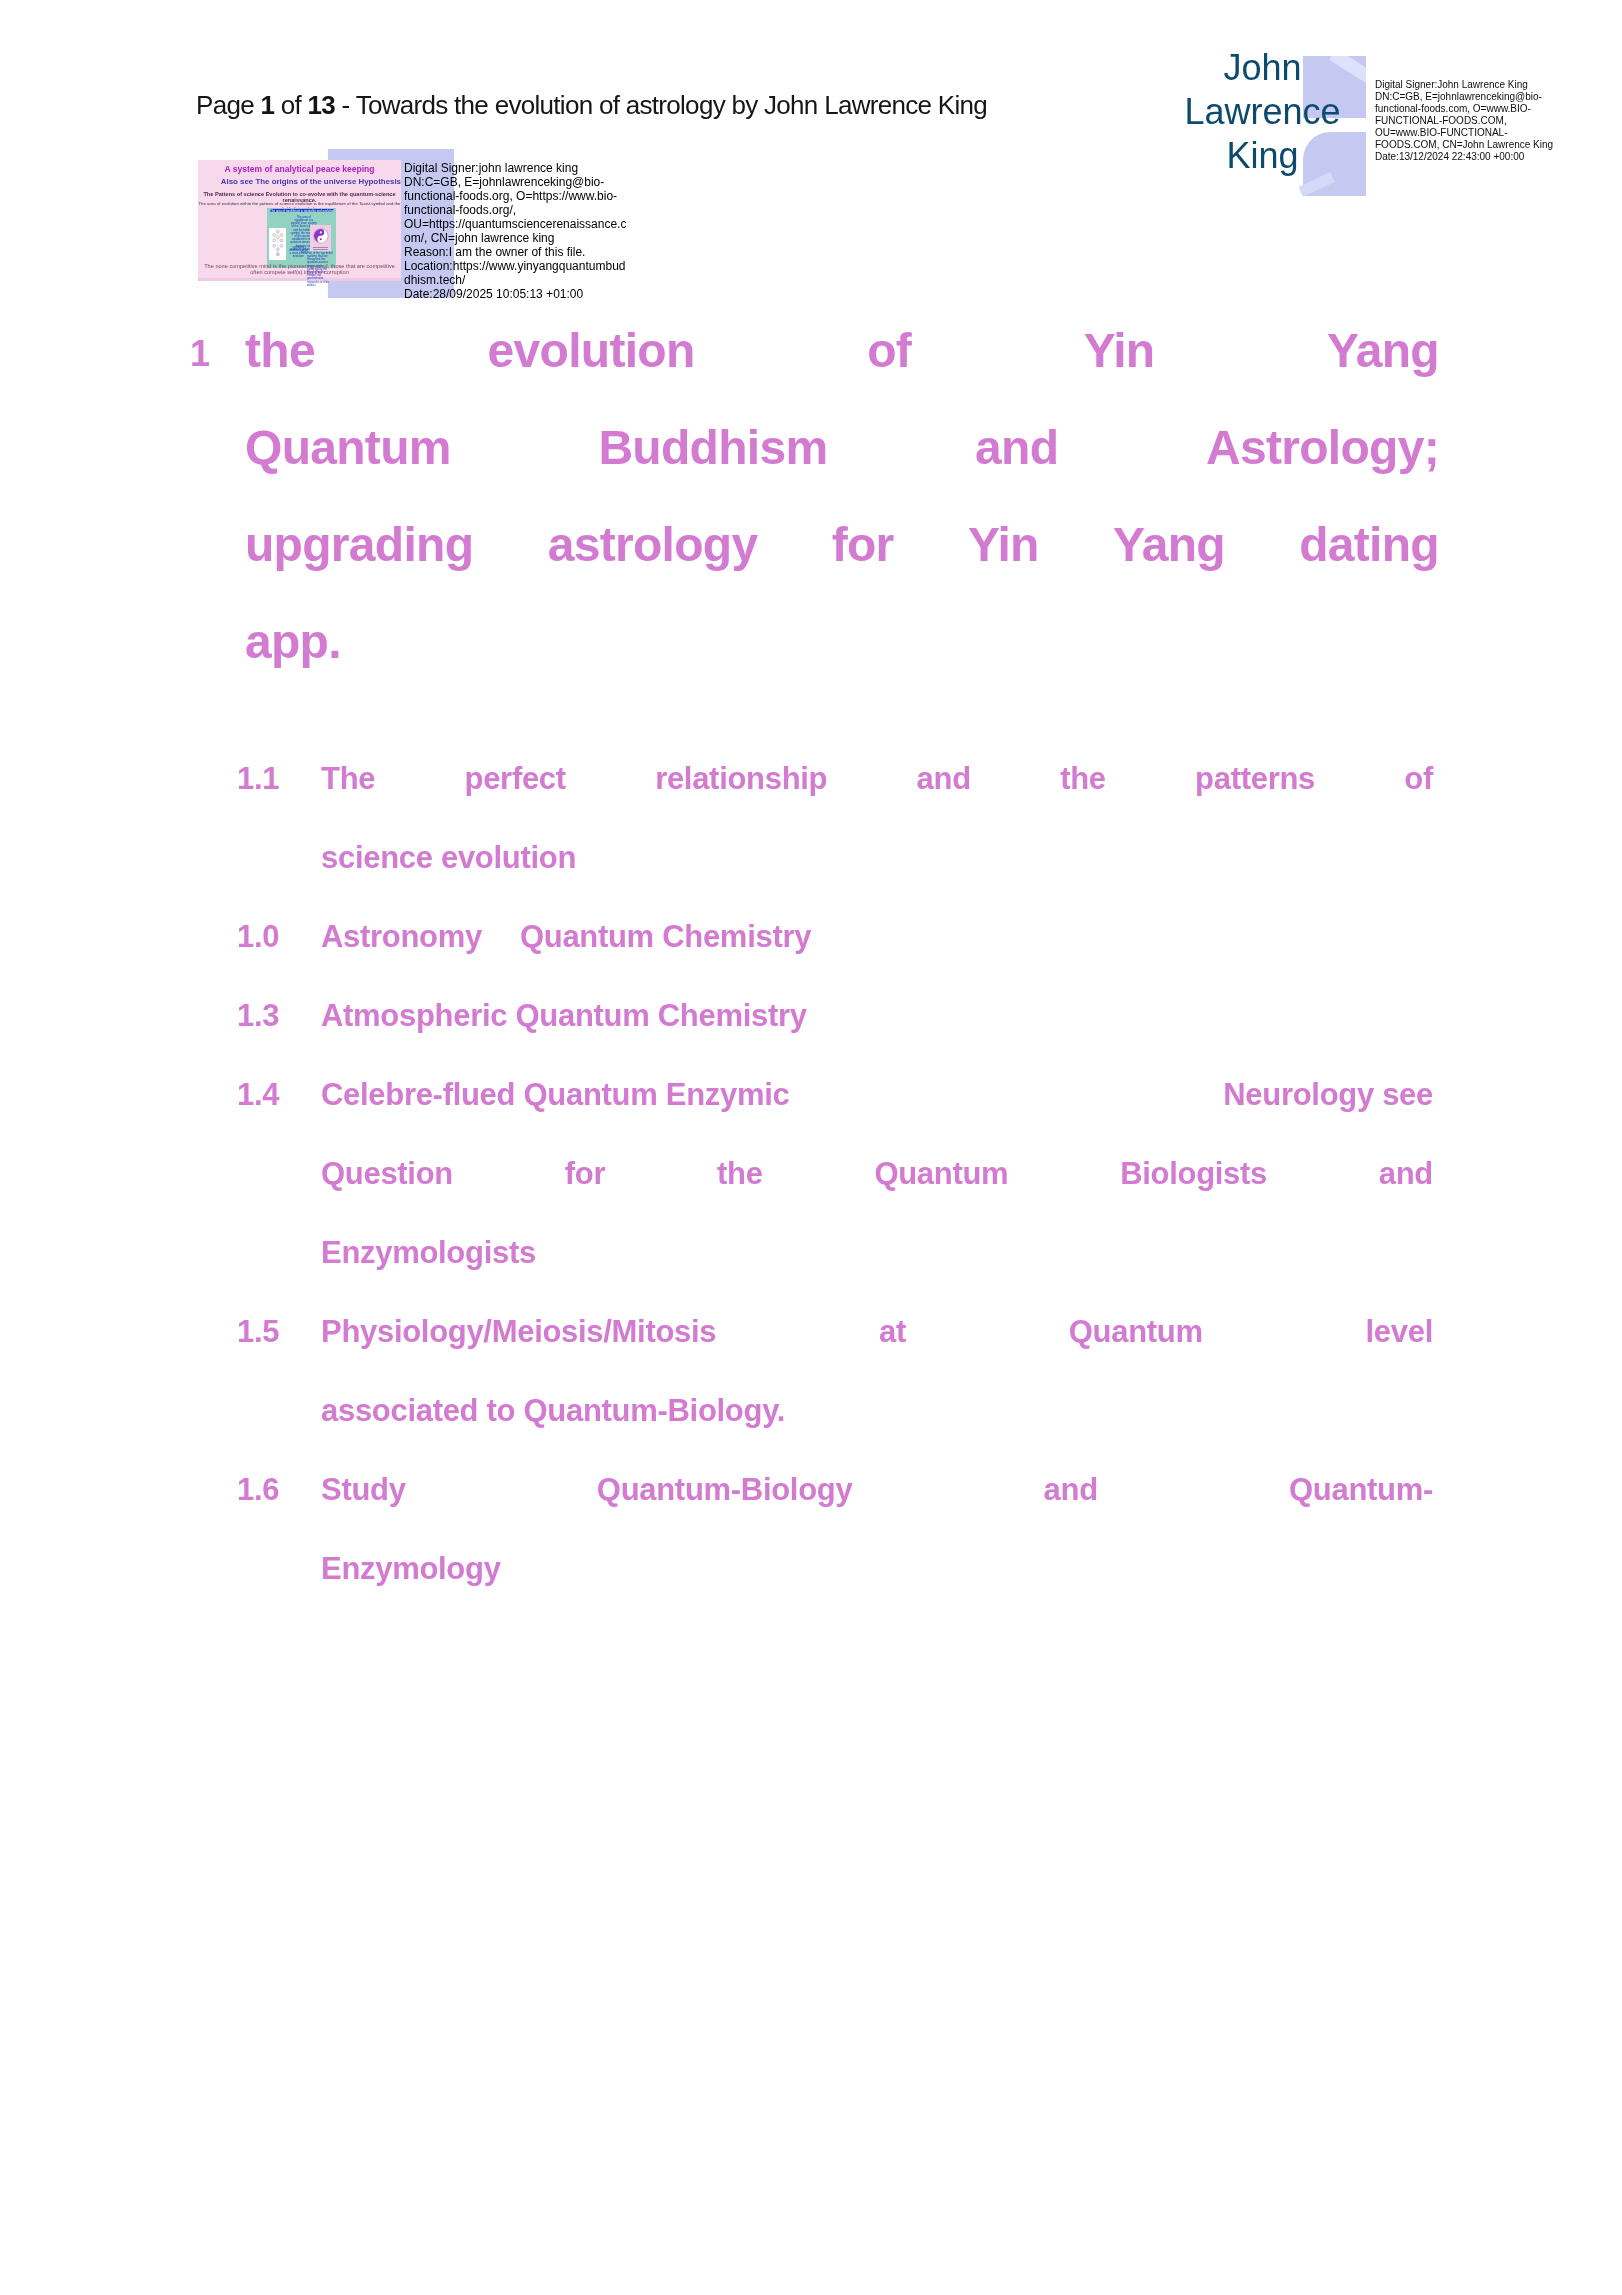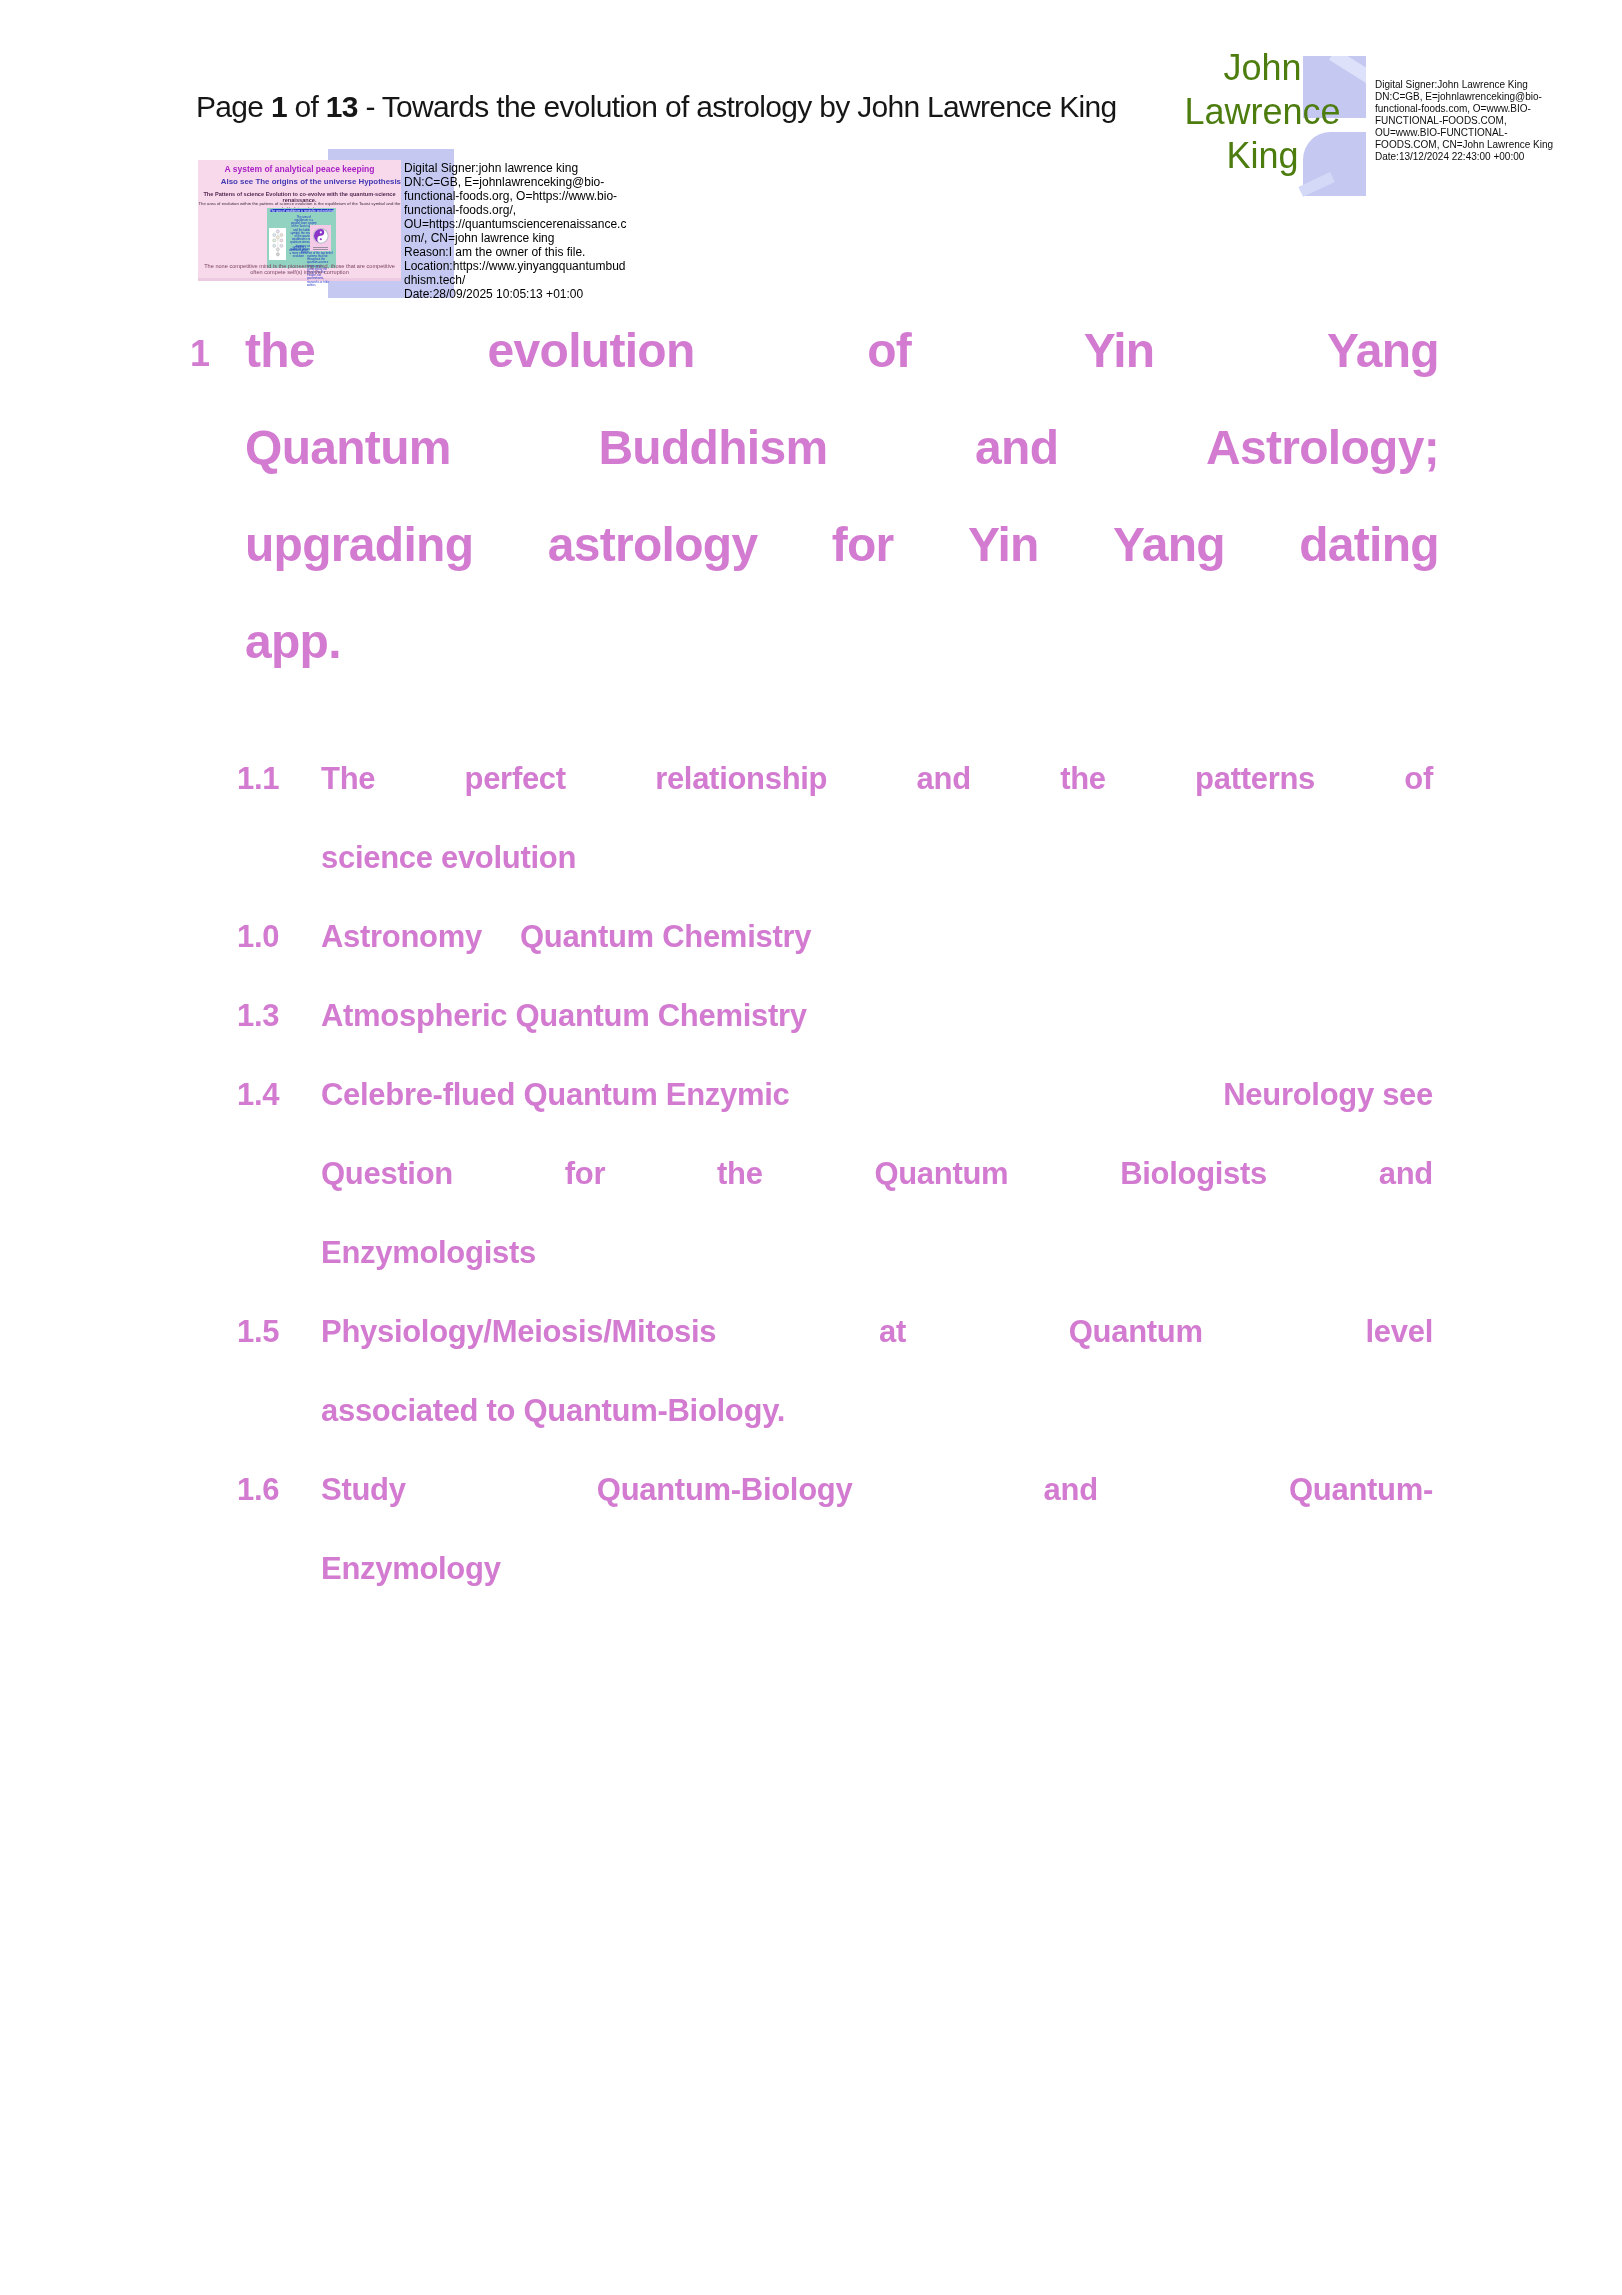--- a/index.html
+++ b/index.html
@@ -1,20 +1,20 @@
 <!DOCTYPE html>
 <html style="font-size:10.5px"><head>
 <meta charset="utf-8">
 <style>
   html,body{margin:0;padding:0;background:#e8e8e8;}
   .page{position:relative;width:1622px;height:2295px;background:#ffffff;overflow:hidden;
         font-family:"Liberation Sans","DejaVu Sans",sans-serif;color:#1a1a1a;}
 
   
-  .doc-header{position:absolute;left:196px;top:90px;font-size:30px;letter-spacing:-0.7px;
+  .doc-header{position:absolute;left:196px;top:90px;font-size:26px;letter-spacing:-0.7px;
               color:#161616;white-space:nowrap;}
   .doc-header b{font-weight:700;}
 
   
   .band-left{position:absolute;left:328px;top:149px;width:126px;height:149px;background:var(--periwinkle,#c5c9f1);}
   .stamp{position:absolute;left:198px;top:160px;width:203px;height:118px;background:var(--stamp-pink,#f8d9ec);
          border-bottom:3.9px solid #eec9e2;}
   .stamp-title{position:absolute;left:0;top:3.9px;width:100%;text-align:center;font-size:8.5px;font-weight:700;
                color:var(--magenta,#a920c5);}
   .stamp-subtitle{position:absolute;left:0;top:17px;width:100%;text-align:right;font-size:7.9px;font-weight:700;
@@ -36,21 +36,21 @@
   .yinyang-card{position:absolute;left:62%;top:28%;width:31%;height:44%;background:#f4cae6;
                 display:flex;flex-direction:column;align-items:center;justify-content:center;gap:1.3px;}
   .yy-caption-bar{width:70%;height:0.7px;background:#9a8fa2;}
   .stamp-bottom{position:absolute;left:0;bottom:3.3px;width:100%;text-align:center;font-size:5.6px;color:#7c4663;}
 
   .sig-left{position:absolute;left:404px;top:161px;width:242px;font-size:12px;line-height:14px;color:#000;}
   .sig-line{white-space:nowrap;}
 
   
   .name-block{position:absolute;left:1148px;top:46px;width:229px;text-align:center;
-              font-size:36px;line-height:44px;color:#4d7c0f;}
+              font-size:36px;line-height:44px;color:#0c4a6e;}
   .band-a{position:absolute;left:1303px;top:56px;width:63px;height:62px;background:var(--periwinkle,#c5c9f1);overflow:hidden;}
   .band-a .wm{position:absolute;right:-9.2px;top:3.9px;width:46px;height:13px;background:#dde1fa;transform:rotate(32deg);}
   .band-b{position:absolute;left:1303px;top:132px;width:63px;height:64px;background:var(--periwinkle,#c5c9f1);
           border-top-left-radius:27.5px;}
   .band-b .wm2{position:absolute;left:-3.9px;bottom:6.5px;width:35px;height:10.5px;background:#d4d9f7;transform:rotate(-25deg);}
   .sig-right{position:absolute;left:1375px;top:79px;width:243px;font-size:10px;line-height:12px;color:#0d0d0d;}
 
   
   .heading{position:absolute;left:245px;top:302px;width:1194px;color:var(--accent-pink,#d27bd0);
            font-weight:700;font-size:48px;letter-spacing:-0.7px;}

